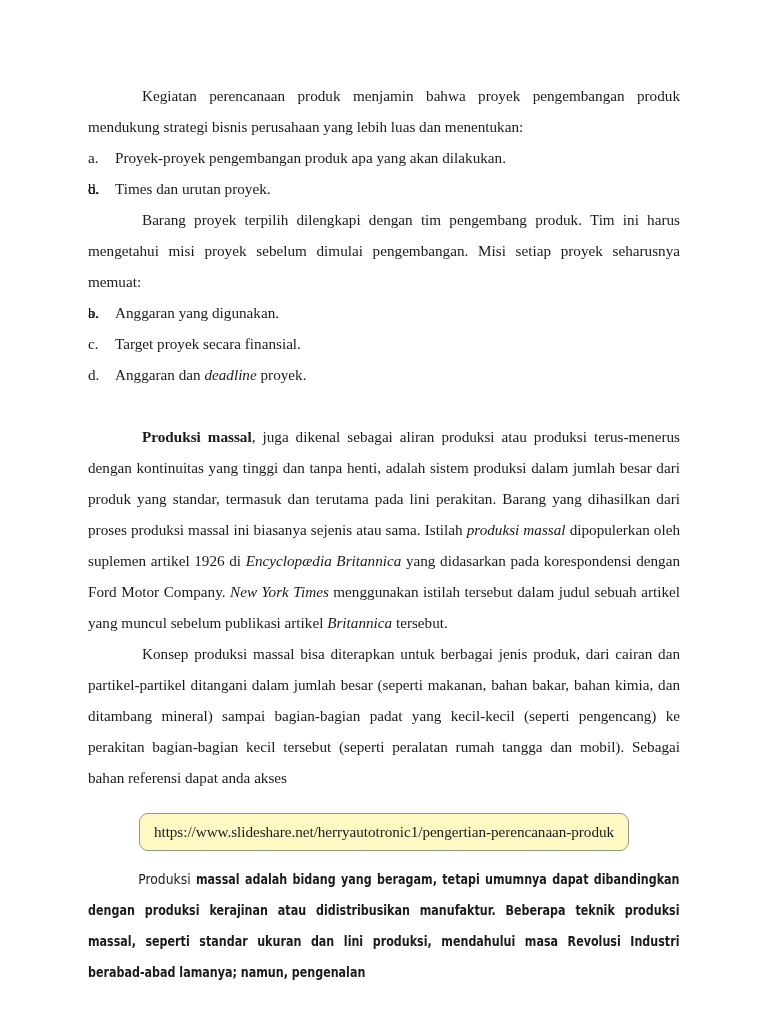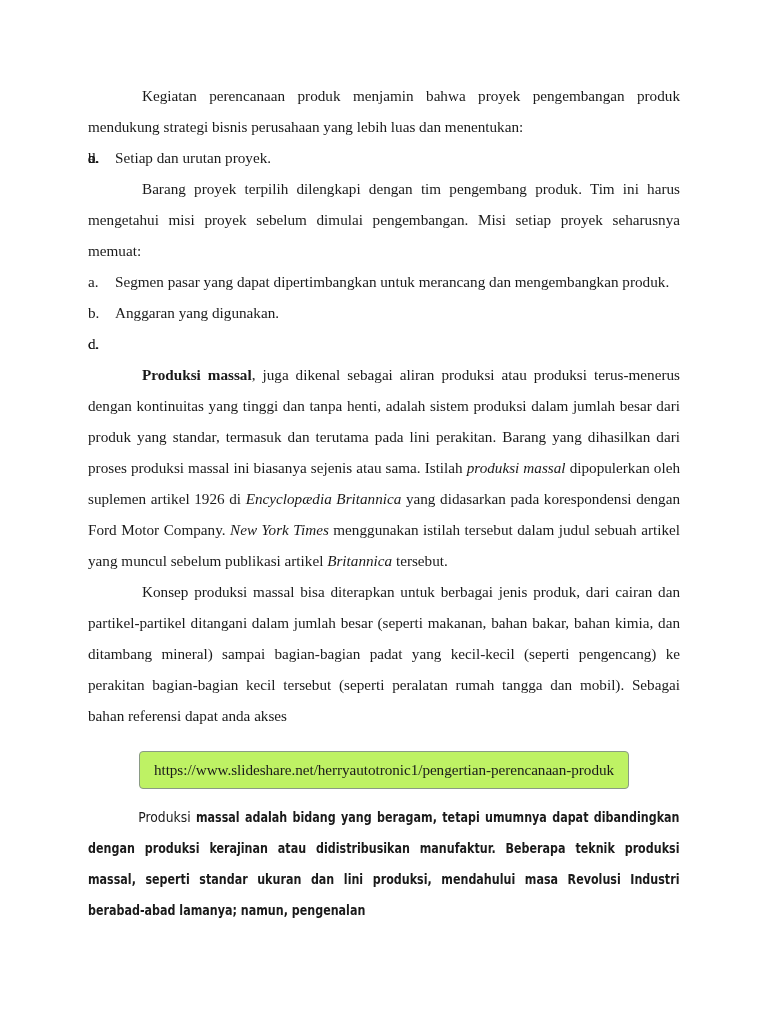--- a/index.html
+++ b/index.html
@@ -73,23 +73,23 @@
   i, .ital { font-style: italic; }
   b, .bold { font-weight: bold; }
 
   
   .url-box-wrap {
     display: flex;
     justify-content: center;
   }
   .url-box {
     display: inline-block;
-    background: #bef264;
+    background: #fef9c3;
     border: 1.5px solid #8a9a86;
-    border-radius: 4px;
+    border-radius: 9px;
     padding: 7px 14px 8px 14px;
     font-size: 15.2px;
     line-height: 21px;
     color: #1a1a1a;
     white-space: nowrap;
     letter-spacing: -0.05px;
   }
 
   
   .para-sans {
@@ -119,49 +119,51 @@
 <body>
 
 <div class="page">
   <div class="content">
 
     <p class="para indent last-left">Kegiatan perencanaan produk menjamin bahwa proyek pengembangan produk mendukung strategi bisnis perusahaan yang lebih luas dan menentukan:</p>
 
     <ol class="alist">
       <li>
         <span class="marker">a.</span>
+        <span>Proyek-proyek pengembangan produk apa yang akan dilakukan.</span>
       </li>
       <li>
         <span class="marker">b.</span>
       </li>
       <li>
         <span class="marker">c.</span>
       </li>
       <li>
         <span class="marker">d.</span>
-        <span>Setiap dan urutan proyek.</span>
+        <span>Times dan urutan proyek.</span>
       </li>
     </ol>
 
     <p class="para indent last-left">Barang proyek terpilih dilengkapi dengan tim pengembang produk. Tim ini harus mengetahui misi proyek sebelum dimulai pengembangan. Misi setiap proyek seharusnya memuat:</p>
 
     <ol class="alist">
       <li>
         <span class="marker">a.</span>
-        <span>Segmen pasar yang dapat dipertimbangkan untuk merancang dan mengembangkan produk.</span>
       </li>
       <li>
         <span class="marker">b.</span>
         <span>Anggaran yang digunakan.</span>
       </li>
       <li>
         <span class="marker">c.</span>
+        <span>Target proyek secara finansial.</span>
       </li>
       <li>
         <span class="marker">d.</span>
+        <span><span>Anggaran dan </span><i>deadline</i><span> proyek.</span></span>
       </li>
     </ol>
 
     <div class="gap-big"></div>
 
     <p class="para indent last-left"><b>Produksi massal</b><span>, juga dikenal sebagai aliran produksi atau produksi terus-menerus dengan kontinuitas yang tinggi dan tanpa henti, adalah sistem produksi dalam jumlah besar dari produk yang standar, termasuk dan terutama pada lini perakitan. Barang yang dihasilkan dari proses produksi massal ini biasanya sejenis atau sama. Istilah </span><i>produksi massal</i><span> dipopulerkan oleh suplemen artikel 1926 di </span><i>Encyclopædia Britannica</i><span> yang didasarkan pada korespondensi dengan Ford Motor Company. </span><i>New York Times</i><span> menggunakan istilah tersebut dalam judul sebuah artikel yang muncul sebelum publikasi artikel </span><i>Britannica</i><span> tersebut.</span></p>
 
     <p class="para indent last-left">Konsep produksi massal bisa diterapkan untuk berbagai jenis produk, dari cairan dan partikel-partikel ditangani dalam jumlah besar (seperti makanan, bahan bakar, bahan kimia, dan ditambang mineral) sampai bagian-bagian padat  yang kecil-kecil (seperti pengencang) ke perakitan bagian-bagian kecil tersebut (seperti peralatan rumah tangga dan mobil). Sebagai bahan referensi dapat anda akses</p>
 
     <div class="gap-url-top"></div>

